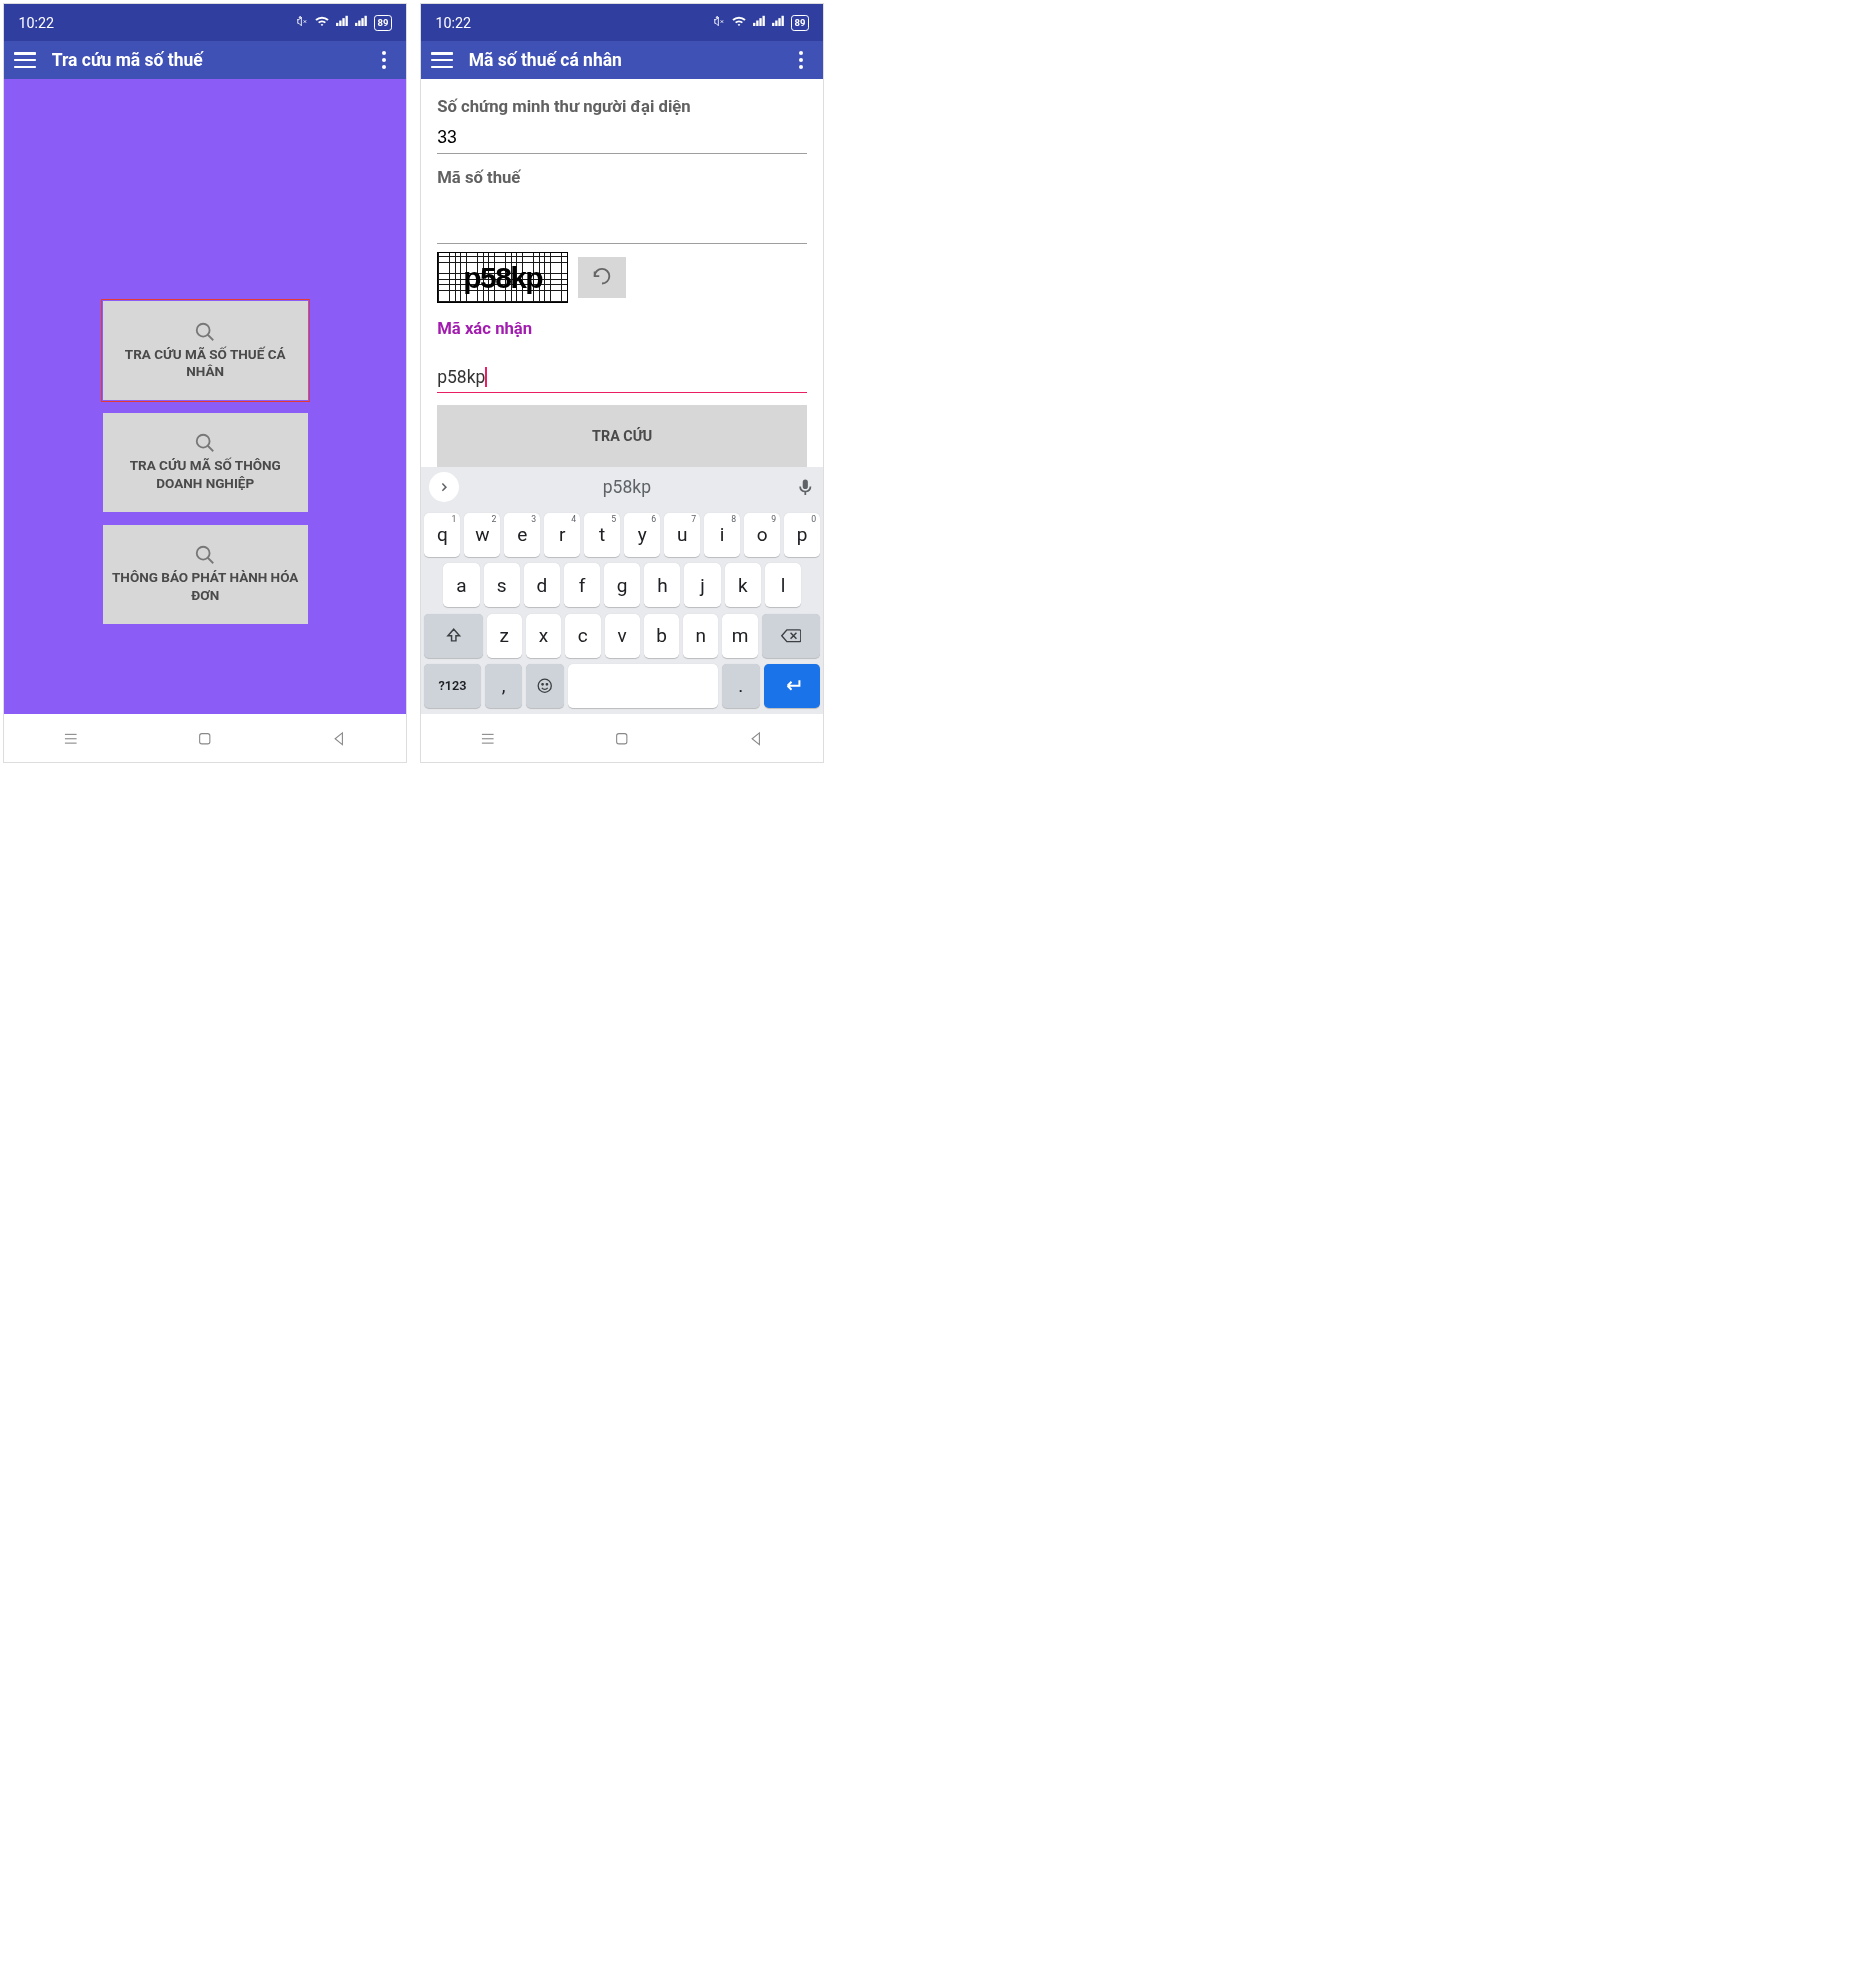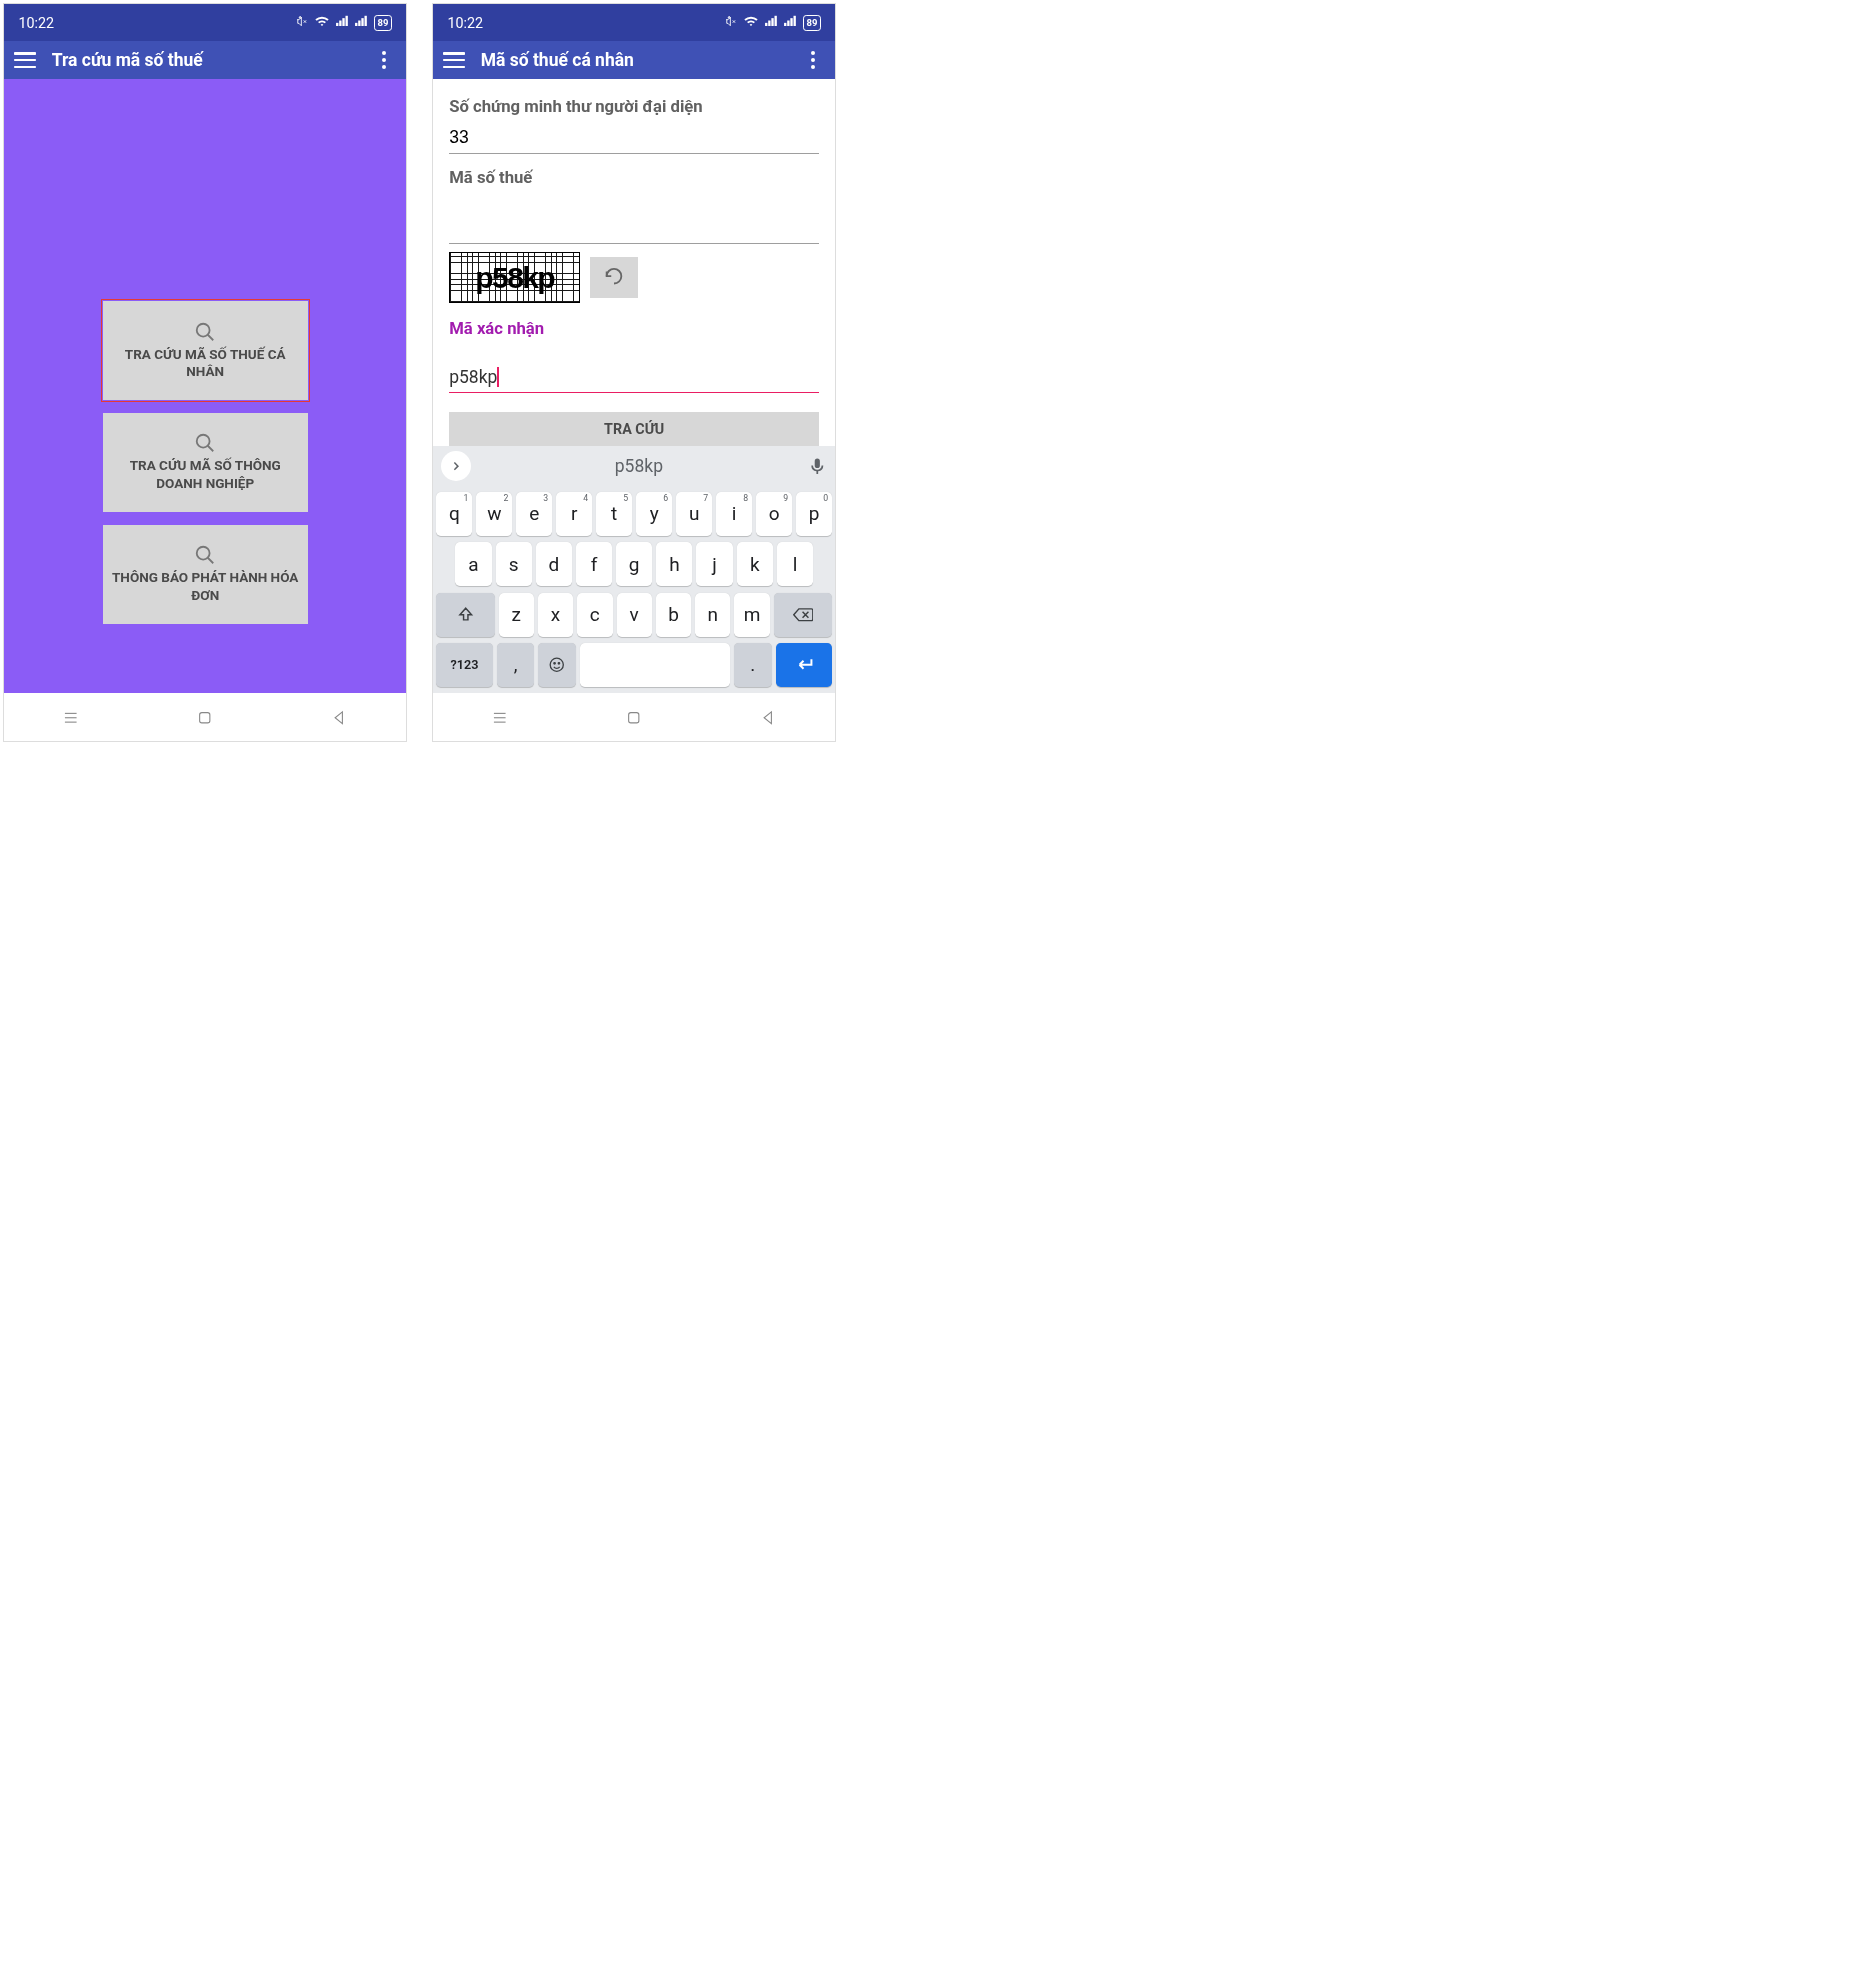--- a/index.html
+++ b/index.html
@@ -1,16 +1,16 @@
 <!DOCTYPE html>
 <html style="font-size:12.7px"><head>
 <meta charset="utf-8">
 <style>
 body{margin:0;background:#fff;font-family:Roboto,Arial,sans-serif;color:#333}
-.container{display:flex;gap:25px;padding:3.2px;background:#fff}
+.container{display:flex;gap:13px;padding:3.2px;background:#fff}
 .phone{width:402px;border:0.8px solid #ddd;background:#fff;display:flex;flex-direction:column;position:relative}
 .status-bar{background:#303f9f;color:#fff;height:37px;display:flex;align-items:center;justify-content:space-between;padding:0 14.3px;font-size:14.3px}
 .status-right{display:flex;gap:6.4px}
 .status-right svg{fill:#fff}
 .app-bar{background:#3f51b5;color:#fff;height:38px;display:flex;align-items:center;padding:0 14.3px 0 9.5px;position:relative}
 .hamburger{width:22px;height:16px;display:flex;flex-direction:column;justify-content:space-between;margin-right:16px;cursor:pointer}
 .hamburger span{display:block;height:2.4px;background:#fff;border-radius:0.8px}
 .app-title{font-size:17.5px;font-weight:700;flex:1}
 .menu-dots{display:flex;flex-direction:column;gap:3.2px;padding:6.4px;cursor:pointer}
 .menu-dots span{width:4px;height:4px;background:#fff;border-radius:50%}
@@ -25,21 +25,21 @@
 .nav-bar svg{stroke:#888;fill:none;stroke-width:1.5}
 .form{padding:17.5px 16px 0 16px;background:#fff;flex:1}
 .field-label{font-size:16.7px;font-weight:700;color:#616161}
 .text-input{width:100%;border:none;border-bottom:0.8px solid #9e9e9e;font-size:17.5px;padding:6.4px 0 4.8px 0;background:transparent;outline:none}
 .text-input.active{border-bottom:1.6px solid #e91e63}
 .captcha-row{display:flex;align-items:center;gap:9.5px;margin-top:8px}
 .captcha-img{width:129px;height:49px;background:#fff;border:0.8px solid #000;position:relative;display:flex;align-items:center;justify-content:center}
 .captcha-grid{position:absolute;inset:0;background-image:repeating-linear-gradient(0deg,#000 0,#000 0.8px,transparent 0.8px,transparent 5.6px),repeating-linear-gradient(90deg,#000 0,#000 0.8px,transparent 0.8px,transparent 5.6px);opacity:.9}
 .captcha-text{position:relative;font-size:30px;font-weight:900;font-family:'Arial Black',sans-serif;color:#000;letter-spacing:-1.6px}
 .refresh-btn{width:48px;height:41px;background:#d7d7d7;display:flex;align-items:center;justify-content:center;cursor:pointer}
-.submit-btn{width:100%;height:34px;background:#d7d7d7;display:flex;align-items:center;justify-content:center;font-size:14.3px;font-weight:700;color:#4a4a4a;margin-top:19px;cursor:pointer}
+.submit-btn{width:100%;height:62px;background:#d7d7d7;display:flex;align-items:center;justify-content:center;font-size:14.3px;font-weight:700;color:#4a4a4a;margin-top:12px;cursor:pointer}
 .input-wrap{position:relative}
 .cursor{display:inline-block;width:1.6px;height:20.6px;background:#e91e63;vertical-align:middle}
 .suggestion-bar{background:#e8eaed;height:41px;display:flex;align-items:center;padding:0 8px}
 .sugg-chevron{width:30px;height:30px;background:#fff;border-radius:50%;display:flex;align-items:center;justify-content:center;cursor:pointer}
 .sugg-text{flex:1;text-align:center;font-size:17.5px;color:#5f6368}
 .mic-icon{width:20.6px;height:20.6px;cursor:pointer}
 .keyboard{background:#e8eaed;padding:4.8px 3.2px 3.2px 3.2px}
 .kb-row{display:flex;gap:4px;margin-bottom:6.4px;justify-content:center}
 .key{background:#fff;border-radius:4.8px;height:44px;flex:1;display:flex;align-items:center;justify-content:center;font-size:19px;color:#202124;position:relative;box-shadow:0 0.8px 0.8px rgba(0,0,0,.2);cursor:pointer}
 .key .sup{position:absolute;top:1.6px;right:4px;font-size:8.7px;color:#5f6368}

